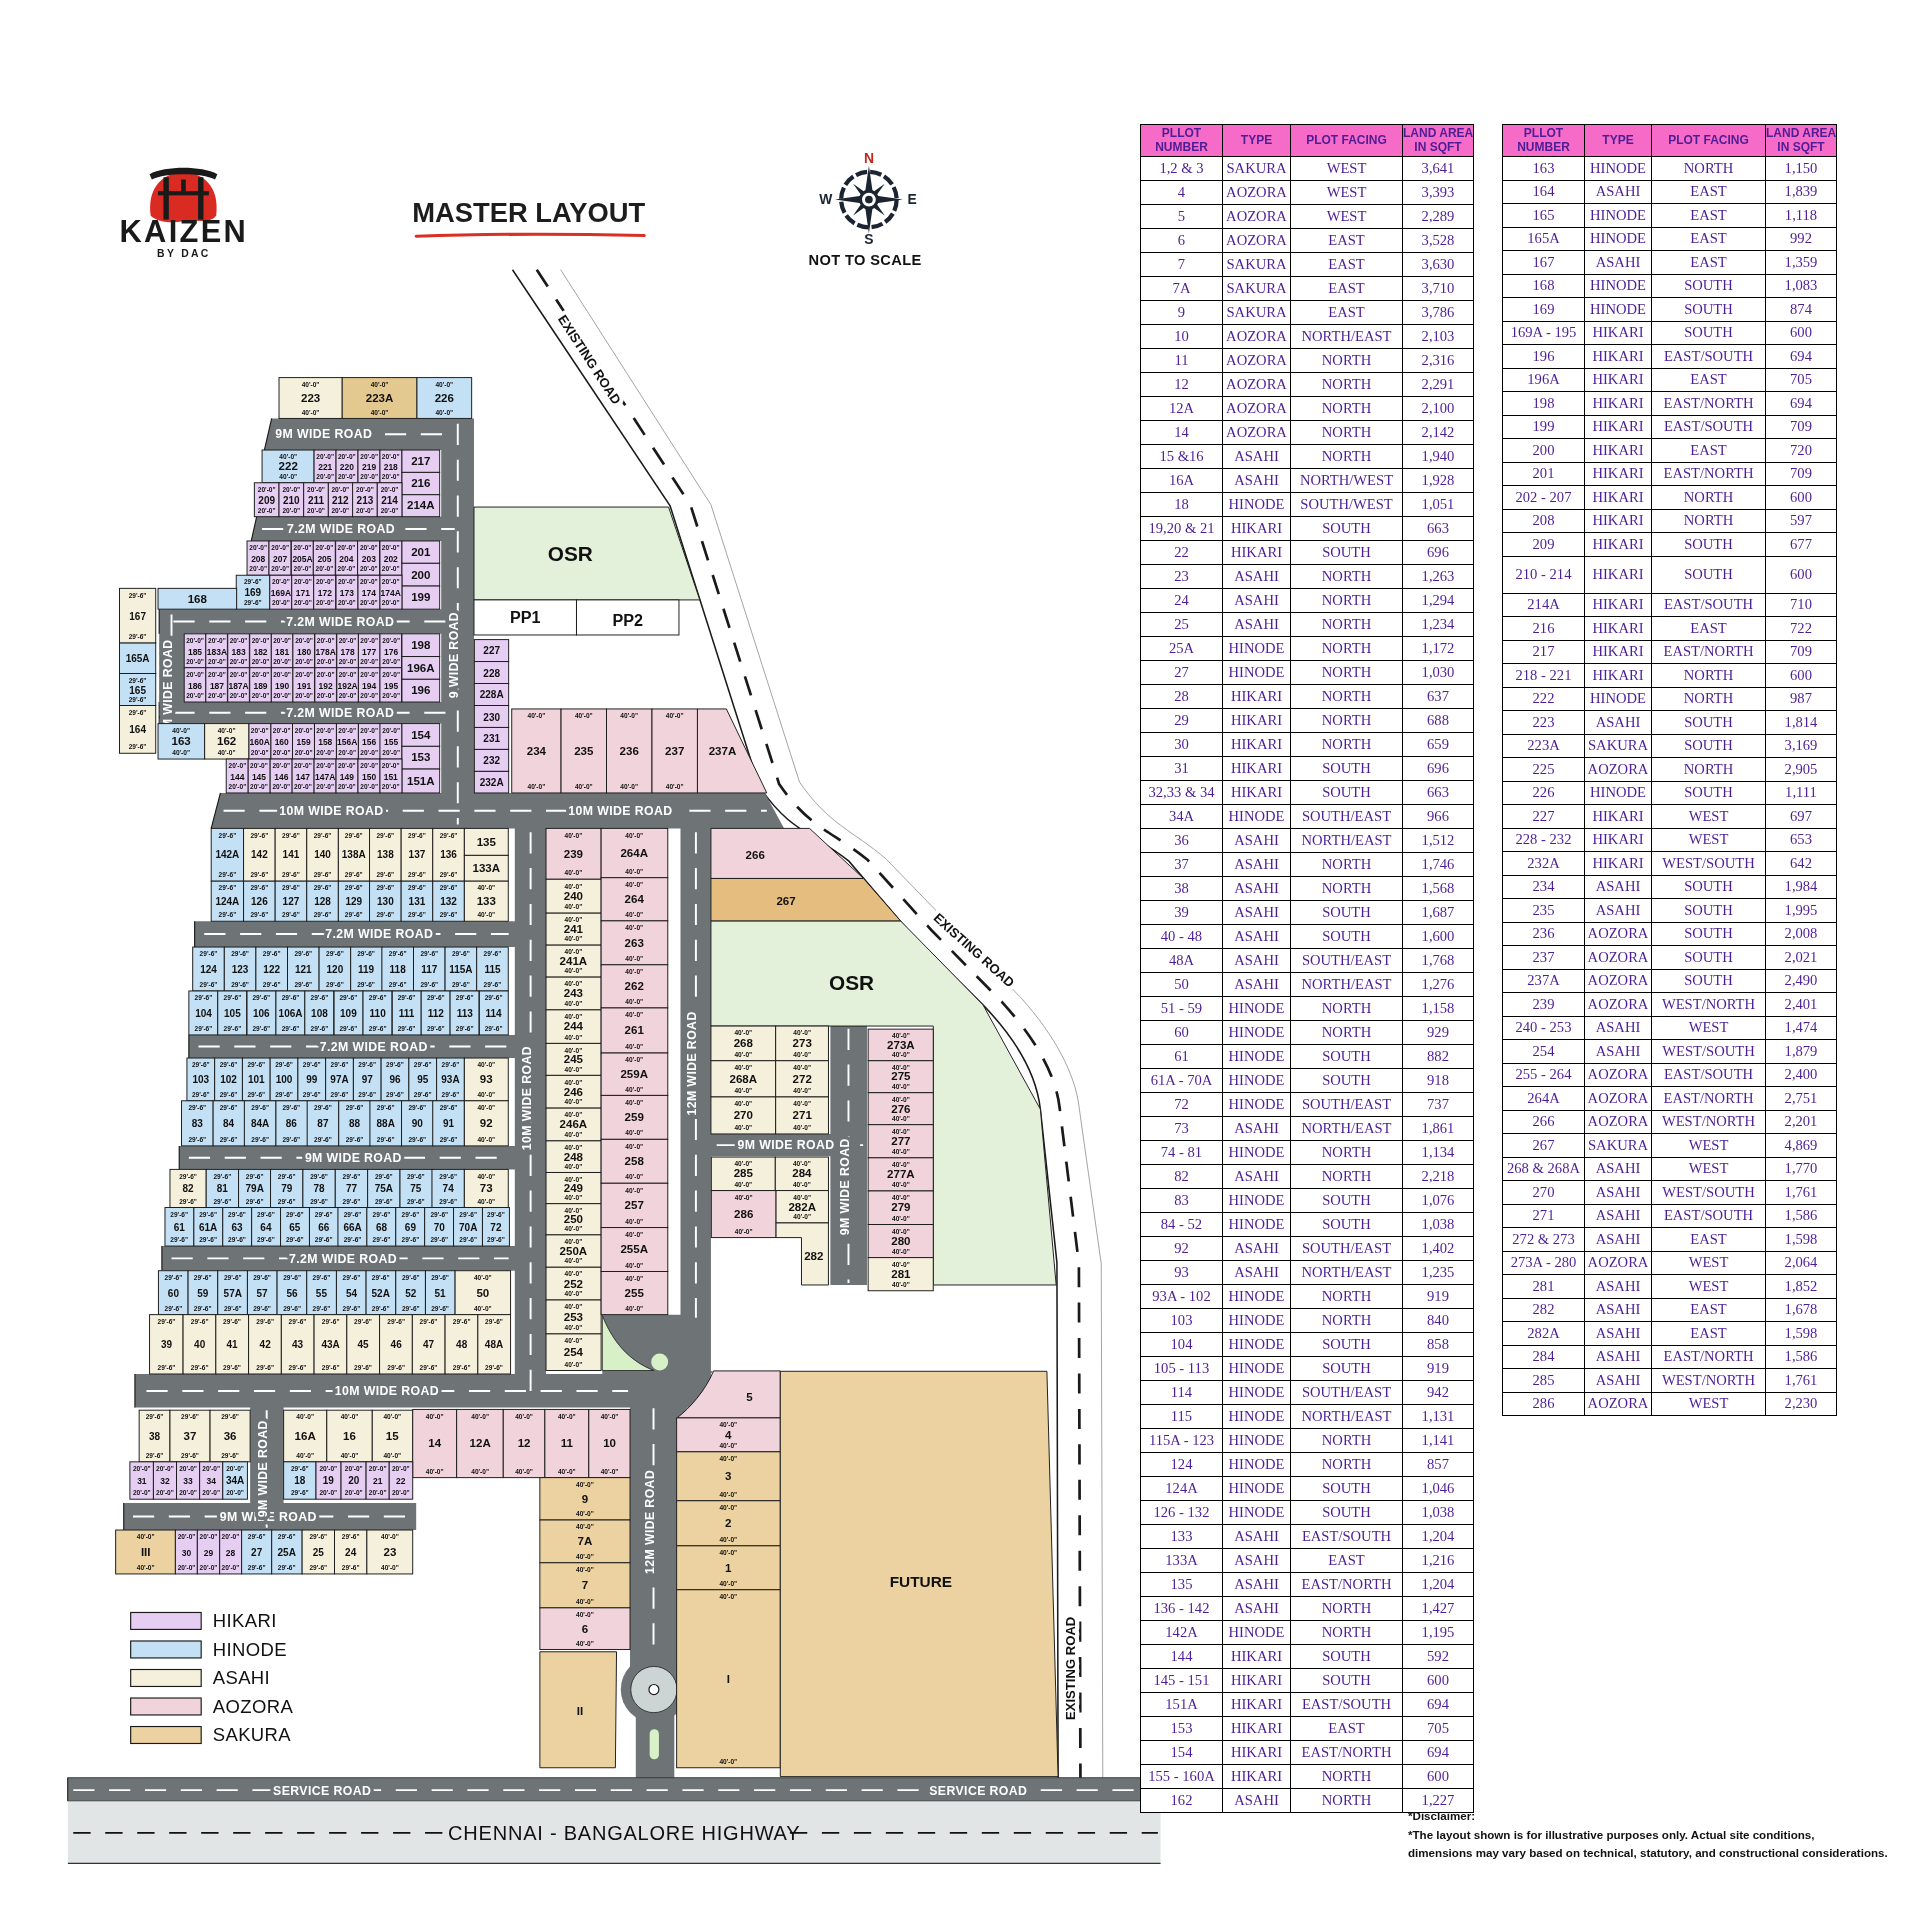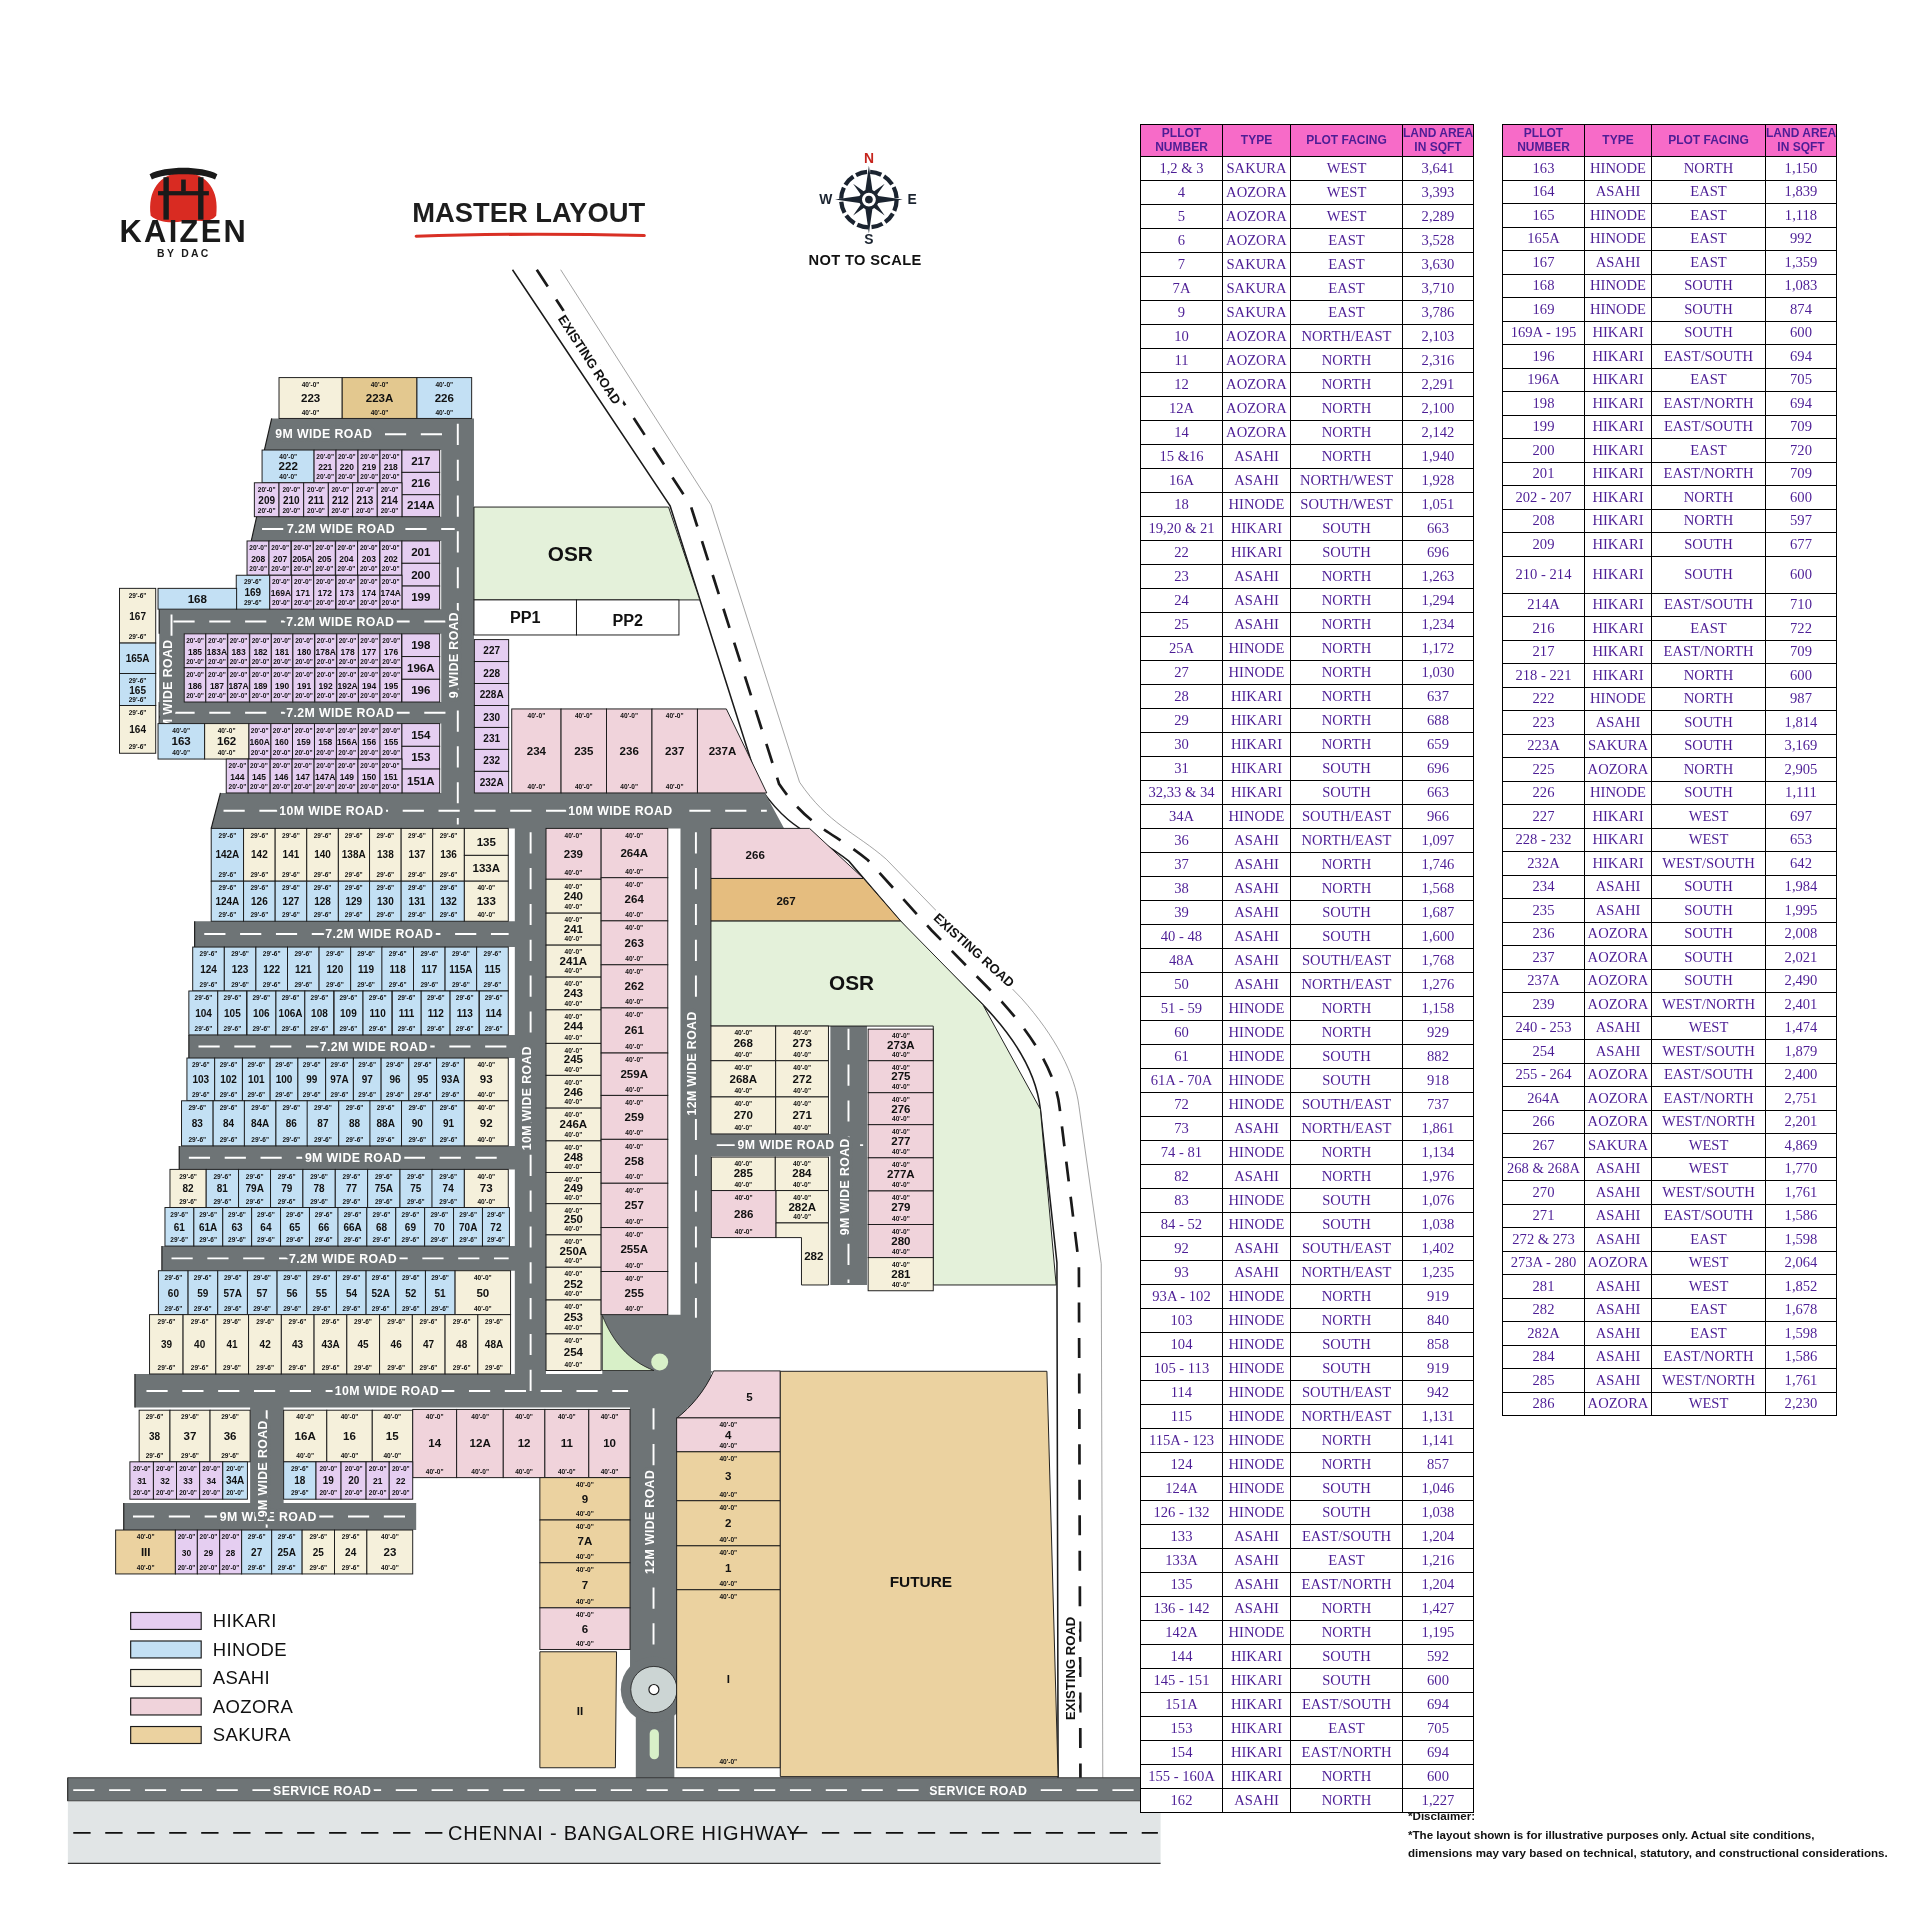--- a/index.html
+++ b/index.html
@@ -1392,21 +1392,21 @@
       <tr style="height:24px">
         <td>34A</td>
         <td>HINODE</td>
         <td>SOUTH/EAST</td>
         <td>966</td>
       </tr>
       <tr style="height:24px">
         <td>36</td>
         <td>ASAHI</td>
         <td>NORTH/EAST</td>
-        <td>1,097</td>
+        <td>1,512</td>
       </tr>
       <tr style="height:24px">
         <td>37</td>
         <td>ASAHI</td>
         <td>NORTH</td>
         <td>1,746</td>
       </tr>
       <tr style="height:24px">
         <td>38</td>
         <td>ASAHI</td>
@@ -1476,21 +1476,21 @@
       <tr style="height:24px">
         <td>74 - 81</td>
         <td>HINODE</td>
         <td>NORTH</td>
         <td>1,134</td>
       </tr>
       <tr style="height:24px">
         <td>82</td>
         <td>ASAHI</td>
         <td>NORTH</td>
-        <td>1,976</td>
+        <td>2,218</td>
       </tr>
       <tr style="height:24px">
         <td>83</td>
         <td>HINODE</td>
         <td>SOUTH</td>
         <td>1,076</td>
       </tr>
       <tr style="height:24px">
         <td>84 - 52</td>
         <td>HINODE</td>

